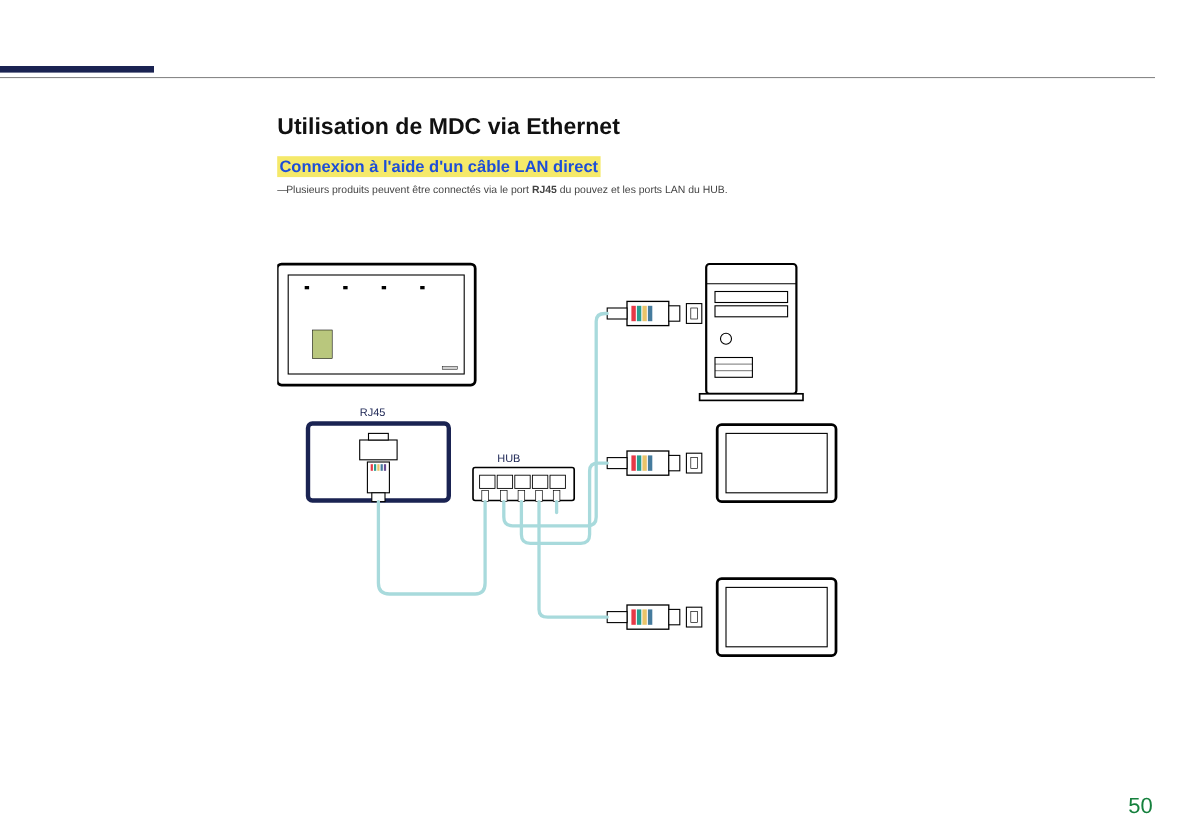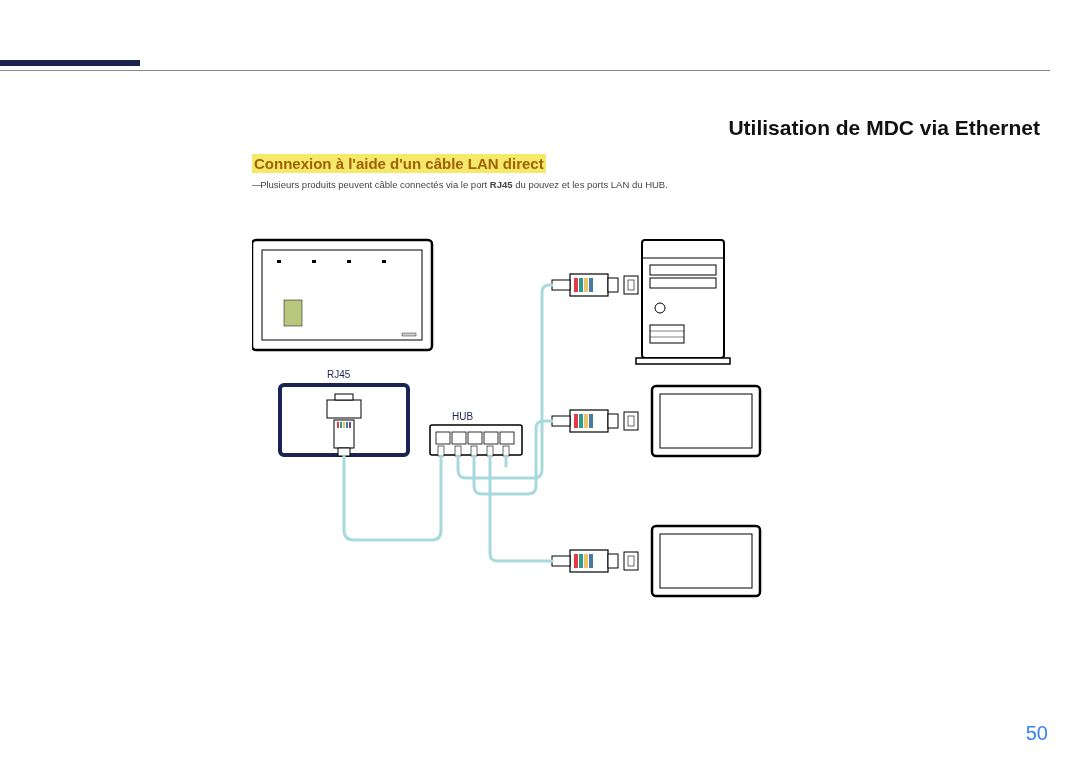--- a/index.html
+++ b/index.html
@@ -30,35 +30,34 @@
   }
   .content {
     position: absolute;
     top: 100px;
     left: 252px;
     right: 40px;
   }
   h1 {
     font-size: 21px;
     font-weight: 700;
-    margin: 16px 0 14px 0;
+    margin: 4px 0 14px 0;
     color: #111;
-    text-align: right;
   }
   .intro {
     font-size: 9.5px;
     line-height: 1.4;
     color: #333;
     margin: 0 0 14px 0;
   }
   .subhead {
     display: inline-block;
     font-size: 15px;
     font-weight: 700;
-    color: #a16207;
+    color: #1d4ed8;
     background: #f5e96a;
     padding: 1px 2px;
     margin: 0 0 6px 0;
   }
   .note {
     font-size: 9.5px;
     color: #444;
     margin: 0 0 10px 0;
   }
   .note::before {
@@ -70,41 +69,41 @@
     position:absolute;
     top:230px;
     left:252px;
   }
   .page-num {
     position: absolute;
     bottom: 18px;
     right: 32px;
     font-size: 20px;
     font-weight: 300;
-    color: #3b82f6;
+    color: #15803d;
   }
   .lbl {
     font-family: Arial, sans-serif;
     font-size: 10px;
     fill: #1a2352;
   }
 </style>
 </head>
 <body>
 
 <div class="top-accent"></div>
 <div class="top-rule"></div>
 
 <div class="content">
   <h1>Utilisation de MDC via Ethernet</h1>
   <div>
     <span class="subhead">Connexion à l'aide d'un câble LAN direct</span>
   </div>
   <p class="note">
-    <span>Plusieurs produits peuvent câble connectés via le port </span><b>RJ45</b><span> du pouvez et les ports LAN du HUB.</span>
+    <span>Plusieurs produits peuvent être connectés via le port </span><b>RJ45</b><span> du pouvez et les ports LAN du HUB.</span>
   </p>
 </div>
 
 <div class="diagram-wrap">
 <svg width="560" height="420" viewBox="0 0 560 420">
 
   <g>
     <rect x="0" y="10" width="180" height="110" rx="4" fill="#fff" stroke="#000" stroke-width="2.5"></rect>
     <rect x="10" y="20" width="160" height="90" fill="#fff" stroke="#000" stroke-width="1"></rect>
 

